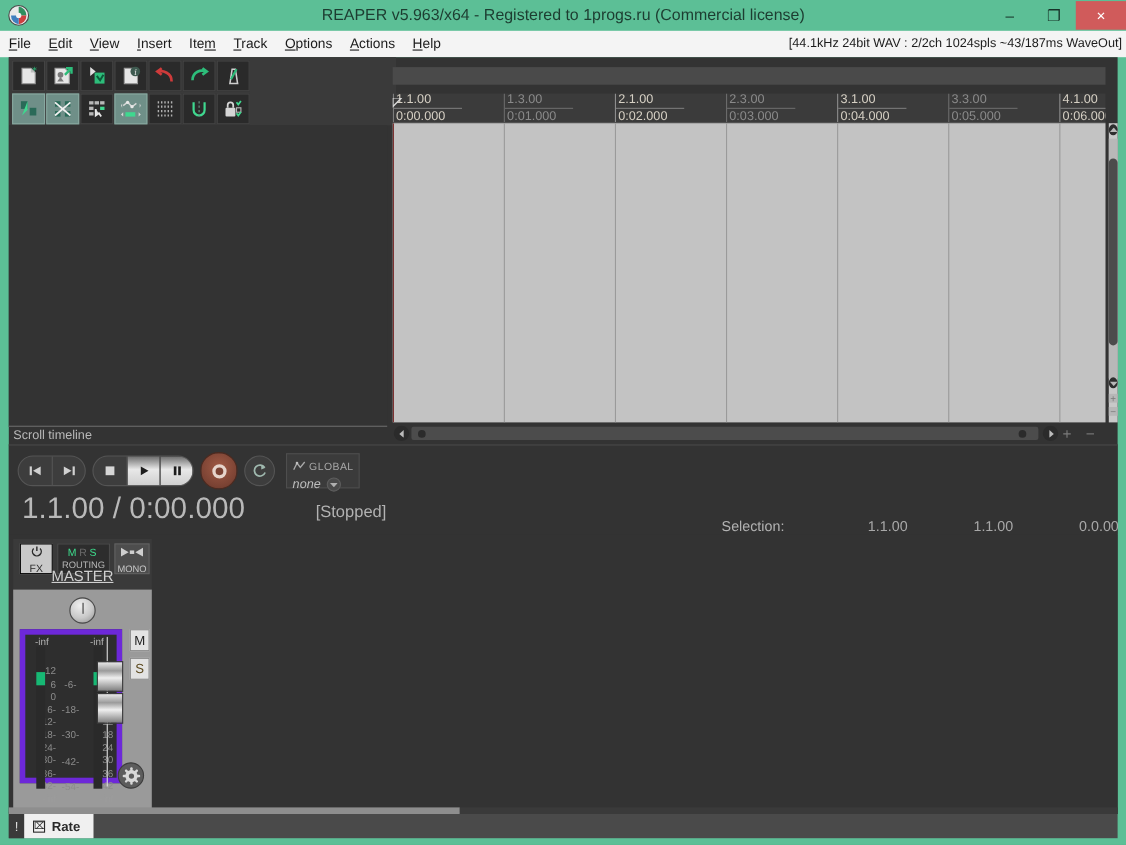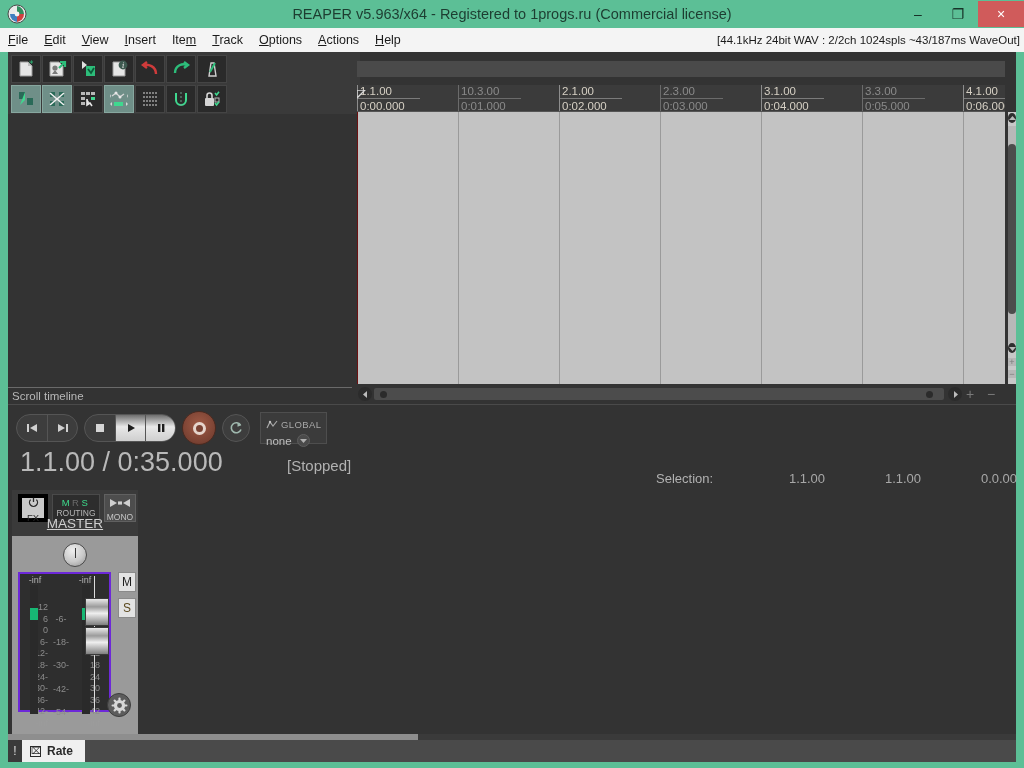--- a/index.html
+++ b/index.html
@@ -221,21 +221,21 @@
     margin-right: 10px;
   }
   #global-box {
     background: #3b3b3b; border: 1px solid #4e4e4e; padding: 2px 5px;
     height: 32px;
     text-align: center;
   }
   #global-row1 { display: flex; align-items: center; gap: 3px; }
   #global-label { font-size: 9.5px; color: #a8a8a8; letter-spacing: .4px; }
   #global-row2 { display: flex; align-items: center; gap: 5px; margin-top: 1px;}
-  #global-value { font-size: 11.5px; color: #bdbdbd; }
+  #global-value { font-size: 11.5px; color: #bdbdbd; font-style: italic; }
   .dropbtn {
     width: 13px; height: 13px; border-radius: 50%; background: #4a4a4a;
     border: 1px solid #5d5d5d;
     display: flex; align-items: center; justify-content: center;
   }
 
   #bigtime {
     position: absolute; left: 12px; top: 42px;
     font-size: 27px; color: #b9b9b9; letter-spacing: 0px;
     font-family: "Liberation Sans", sans-serif;
@@ -284,21 +284,21 @@
   #master-strip {
     position: absolute; left: 4px; top: 4px; width: 126px; height: 246px;
     background: #333333;
   }
   #master-top {
     position: absolute; left: 0; top: 0; width: 126px; height: 52px;
     background: #3a3a3a;
   }
   #fx-btn {
     position: absolute; left: 6px; top: 4px; width: 30px; height: 28px;
-    background: #c9c9c9; border: 4px solid #000000;
+    background: #c9c9c9; border: 1px solid #000000;
     display: flex; flex-direction: column; align-items: center;
     justify-content: center;
   }
   #fx-btn .lbl { font-size: 9.5px; color: #2a2a2a; line-height: 11px; }
   #routing-btn {
     position: absolute; left: 40px; top: 4px; width: 48px; height: 28px;
     background: #2d2d2d; border: 1px solid #4a4a4a;
     display: flex; flex-direction: column; align-items: center;
     justify-content: center;
   }
@@ -324,21 +324,21 @@
     border-radius: 50%;
     background: radial-gradient(circle at 40% 30%, #efefef 0%, #c9c9c9 55%, #8f8f8f 100%);
     border: 1px solid #4a4a4a;
   }
   #pan-knob .needle {
     position: absolute; left: 11px; top: 4px; width: 1px; height: 10px;
     background: #3a3a3a;
   }
   #meterbox {
     position: absolute; left: 6px; top: 36px; width: 93px; height: 140px;
-    background: #2e2e2e; border: 2px solid #6d28d9;
+    background: #2e2e2e; border: 5px solid #6d28d9;
   }
   .scalecol {
     position: absolute; top: 0; width: 26px; font-size: 9px;
     color: #8c8c8c; line-height: 11.6px; margin-top: 17px;
   }
   .scalecol.left { left: 2px; text-align: right; }
   .scalecol.right { left: 54px; text-align: right; }
   .scalecol.mid { left: 28px; text-align: center; width: 26px; }
   .scalecol .inf { color: #9c9c9c; }
   .meterbar {
@@ -574,21 +574,21 @@
 
     <div id="arrange-wrap">
       <div id="ruler-top-strip"></div>
 
       <div id="ruler">
         <div class="rmark major" style="left:0px">
           <span class="bar">1.1.00</span>
           <span class="tc">0:00.000</span>
         </div>
         <div class="rmark minor" style="left:101px">
-          <span class="bar">10.3.00</span>
+          <span class="bar">1.3.00</span>
           <span class="tc">0:01.000</span>
         </div>
         <div class="rmark major" style="left:202px">
           <span class="bar">2.1.00</span>
           <span class="tc">0:02.000</span>
         </div>
         <div class="rmark minor" style="left:303px">
           <span class="bar">2.3.00</span>
           <span class="tc">0:03.000</span>
         </div>
@@ -721,21 +721,21 @@
             <span id="global-value">none</span>
             <span class="dropbtn">
               <svg width="7" height="5" viewBox="0 0 7 5">
                   <path d="M0 1 L3.5 5 L7 1 z" fill="#b0b0b0"></path>
                 </svg>
             </span>
           </div>
         </div>
       </div>
 
-      <div id="bigtime">1.1.00 / 0:35.000</div>
+      <div id="bigtime">1.1.00 / 0:00.000</div>
       <div id="playstate">[Stopped]</div>
 
       <div id="selection-wrap">
         <span class="sel-label">Selection:</span>
         <span class="sel-val" style="width:112px">1.1.00</span>
         <span class="sel-val" style="width:96px">1.1.00</span>
         <span class="sel-val" style="width:96px">0.0.00</span>
       </div>
     </div>
 

